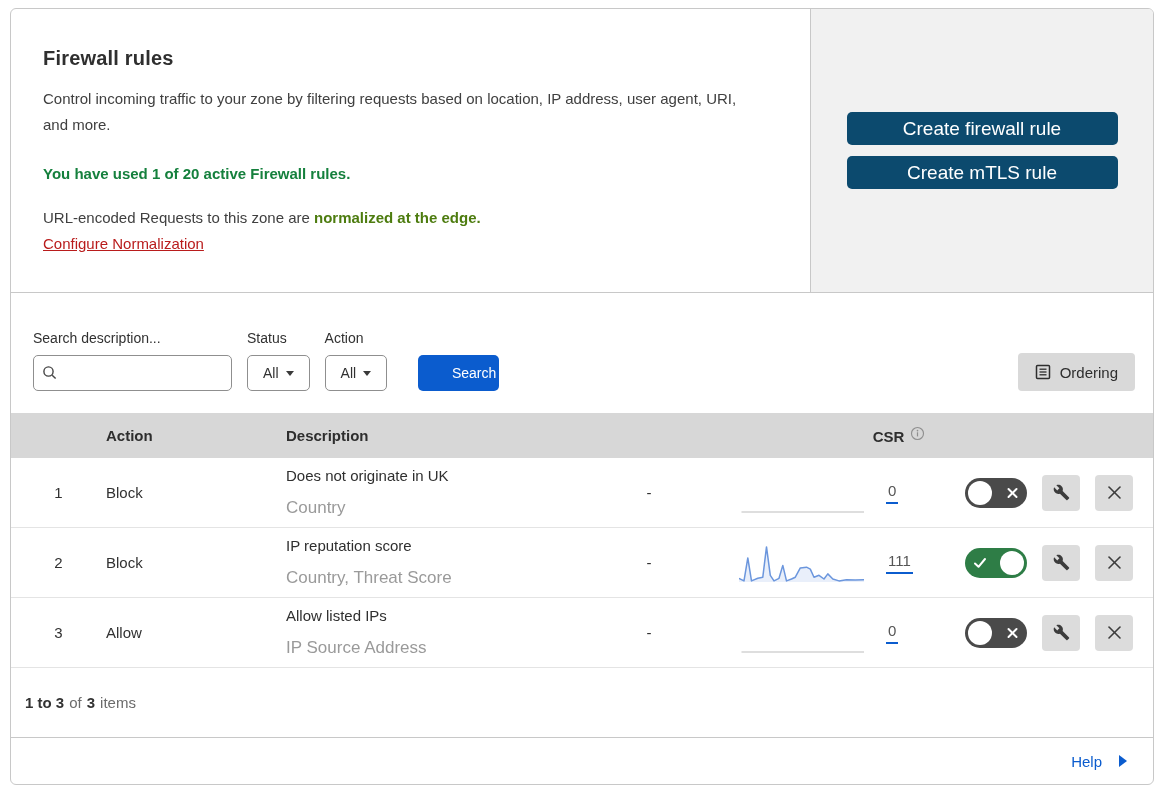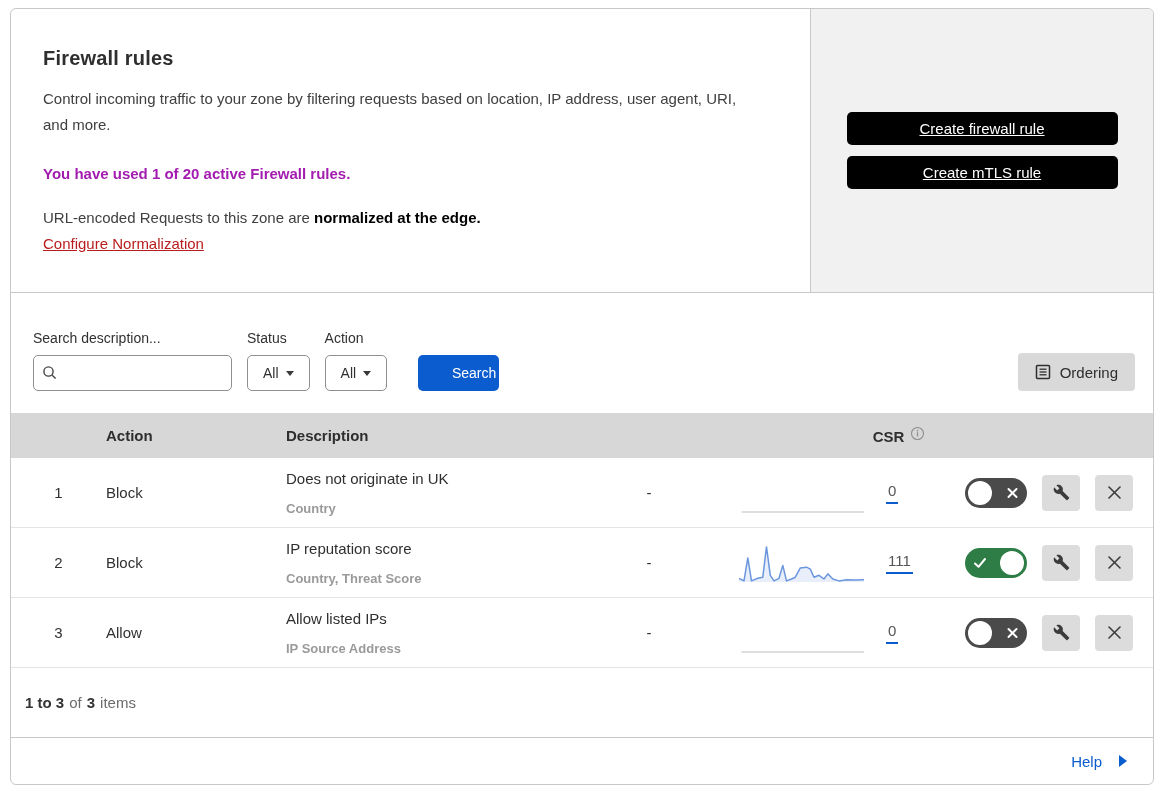--- a/index.html
+++ b/index.html
@@ -5,29 +5,29 @@
   * { box-sizing: border-box; margin: 0; padding: 0; }
   html,body { width:1161px; height:791px; background:#fff; font-family:"Liberation Sans",sans-serif; color:#313131; }
   .card { position:absolute; left:10px; top:8px; width:1144px; height:777px; background:#fff;
           border:1px solid #c8c8c8; border-radius:6px; overflow:hidden; display:flex; flex-direction:column; }
 
   
   .top-section { display:flex; height:284px; border-bottom:1px solid #c8c8c8; flex:none; }
   .header-info { flex:1; padding:38px 40px 0 32px; }
   .page-title { font-size:20px; font-weight:700; color:#2f2f2f; letter-spacing:.2px; }
   .page-desc { margin-top:16px; font-size:15px; line-height:1.75; color:#404040; max-width:710px; }
-  .usage-line { margin-top:26px; font-size:15px; font-weight:700; color:#a21caf; }
+  .usage-line { margin-top:26px; font-size:15px; font-weight:700; color:#15803d; }
   .norm-line { margin-top:27px; font-size:15px; color:#404040; }
-  .norm-line b { color:#000000; }
+  .norm-line b { color:#4d7c0f; }
   .norm-link { display:inline-block; margin-top:9px; font-size:15px; color:#b91c1c; text-decoration:underline; cursor:pointer; }
 
   .cta-panel { width:343px; flex:none; background:#f1f1f1; border-left:1px solid #c8c8c8;
                display:flex; flex-direction:column; align-items:center; justify-content:center; gap:11px; }
-  .btn-blue { width:271px; height:33px; background:#000000; color:#fff; border:none; border-radius:5px;
-              font-size:15px; font-family:inherit; cursor:pointer;text-decoration:underline; }
+  .btn-blue { width:271px; height:33px; background:#0c4a6e; color:#fff; border:none; border-radius:5px;
+              font-size:19px; font-family:inherit; cursor:pointer; }
 
   
   .filter-section { height:120px; flex:none; display:flex; align-items:flex-end; padding:0 18px 22px 22px; }
   .filter-group { display:flex; flex-direction:column; gap:9px; margin-right:15px; }
   .filter-label { font-size:14px; color:#313131; }
   .search-box { width:199px; height:36px; border:1px solid #8f8f8f; border-radius:5px; background:#fff;
                 display:flex; align-items:center; padding:0 8px; gap:6px; }
   .search-box input { border:none; outline:none; flex:1; font-size:14px; font-family:inherit; background:transparent; min-width:0; }
   .dropdown { height:36px; border:1px solid #8f8f8f; border-radius:5px; background:#fff; padding:0 15px;
               display:flex; align-items:center; gap:7px; font-size:14px; cursor:pointer; }
@@ -40,21 +40,21 @@
   
   .table-header { height:45px; flex:none; background:#d7d7d7; display:flex; align-items:center; font-size:15px; font-weight:700; color:#2e2e2e; }
   .table-row { height:70px; flex:none; display:flex; align-items:center; border-bottom:1px solid #e4e4e4; font-size:15px; }
   .col-num { width:95px; text-align:center; flex:none; }
   .col-action { width:180px; flex:none; }
   .col-desc { flex:1; min-width:0; }
   .col-csr { width:100px; flex:none; text-align:center; }
   .col-activity { width:250px; flex:none; display:flex; align-items:center; }
   .col-controls { width:204px; flex:none; display:flex; align-items:center; justify-content:flex-end; gap:15px; padding-right:20px; }
   .desc-title { color:#2f2f2f; }
-  .desc-fields { margin-top:14px; font-size:13px; color:#9a9a9a;font-weight:bold; }
+  .desc-fields { margin-top:14px; font-size:17px; color:#9a9a9a; }
   .csr-icon { display:inline-block; vertical-align:1px; margin-left:6px; }
   .spark-wrap { width:125px; height:42px; margin-left:40px; flex:none; }
   .count-link { margin-left:22px; color:#555; border-bottom:2px solid #0b5cce; padding:0 2px 3px; text-decoration:none; cursor:pointer; }
 
   .toggle { position:relative; width:62px; height:30px; border-radius:15px; border:none; cursor:pointer; flex:none; }
   .toggle .knob { position:absolute; top:3px; width:24px; height:24px; border-radius:50%; background:#fff; }
   .toggle .tg-glyph { position:absolute; top:50%; transform:translateY(-50%); display:flex; }
   .toggle.off { background:#4a4a4a; }
   .toggle.off .knob { left:3px; }
   .toggle.off .glyph-x { right:9px; }

